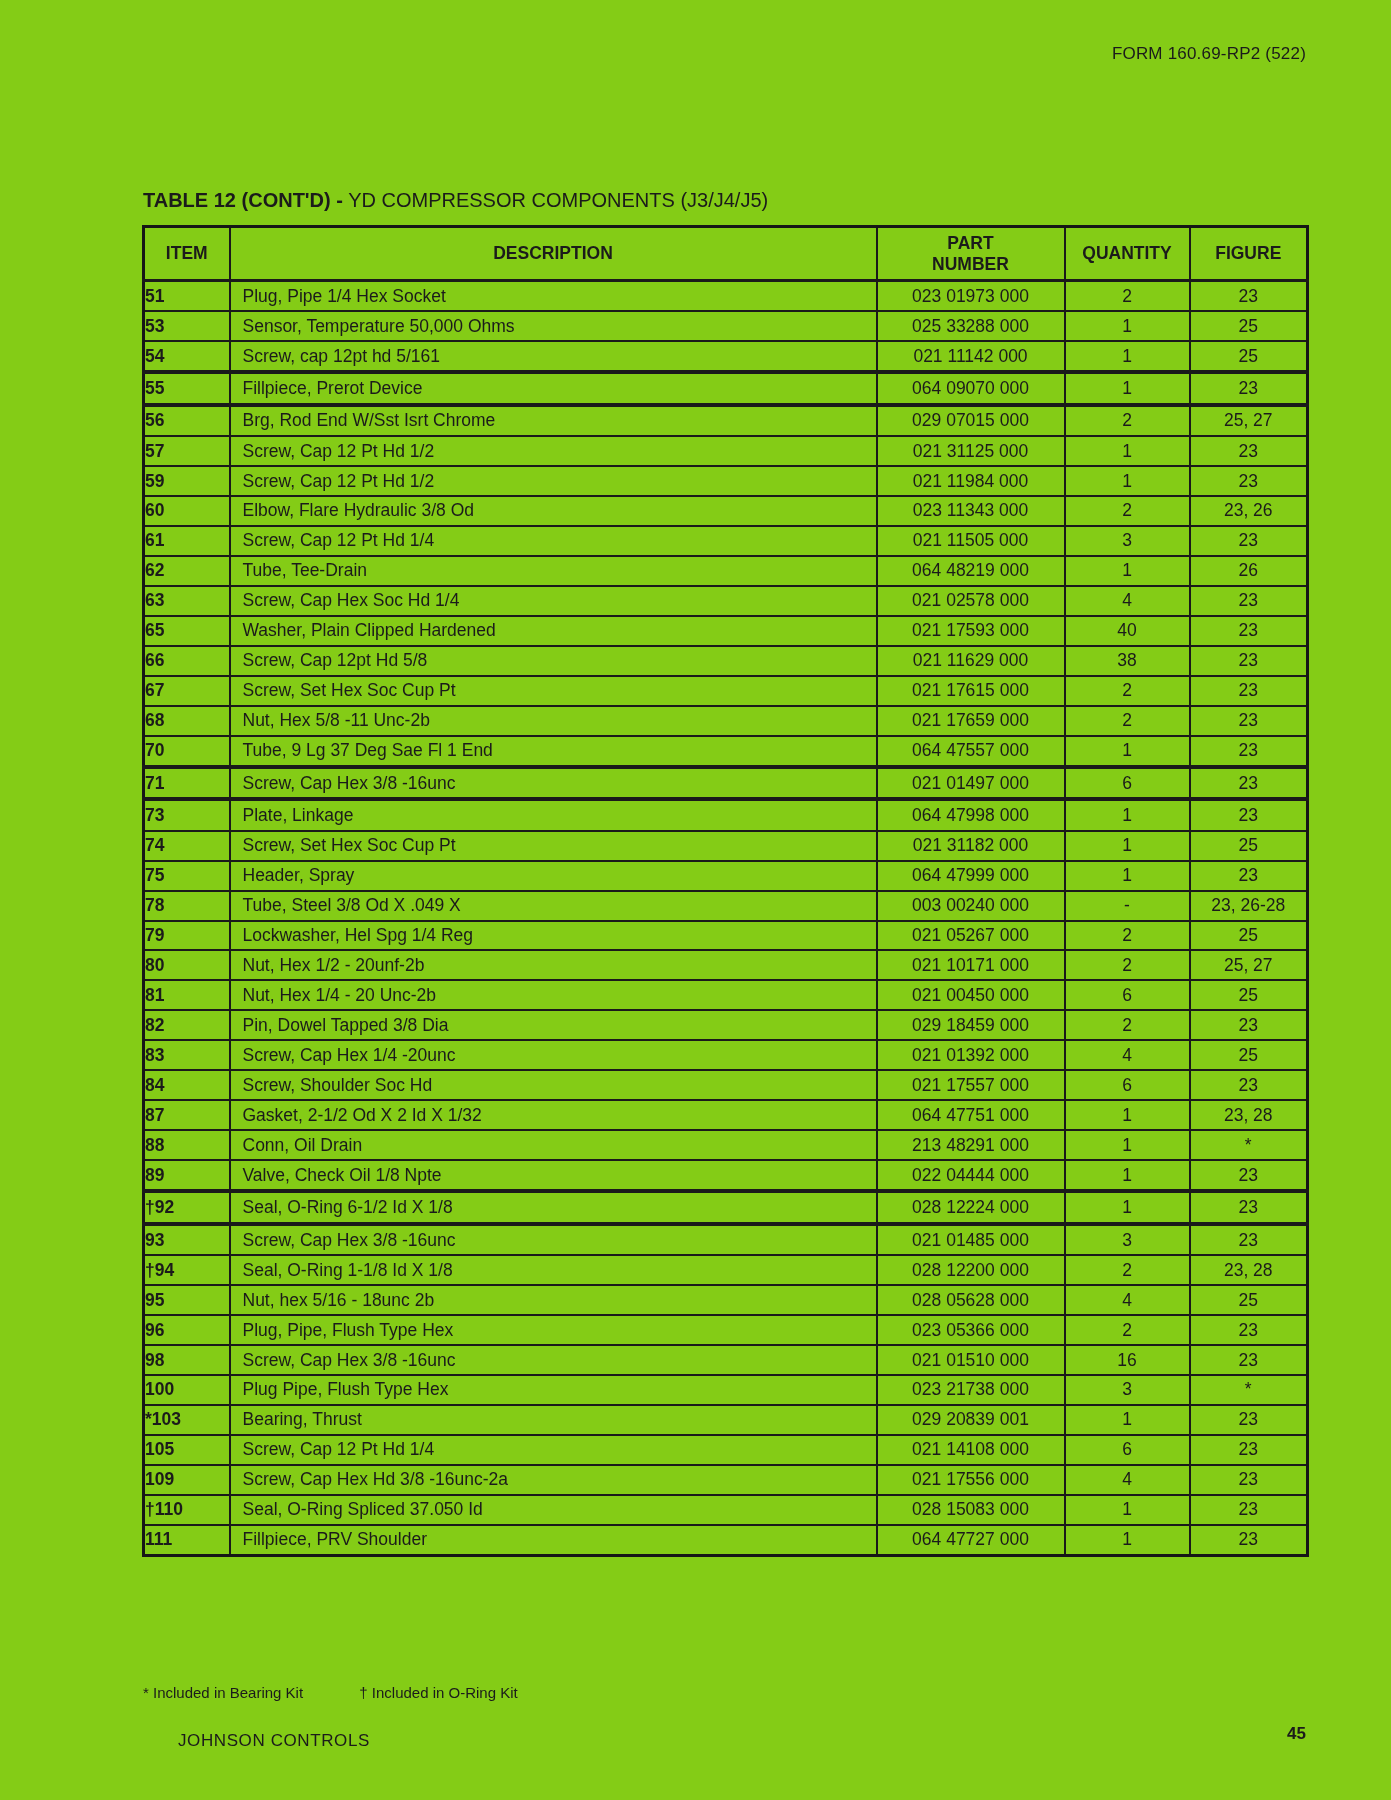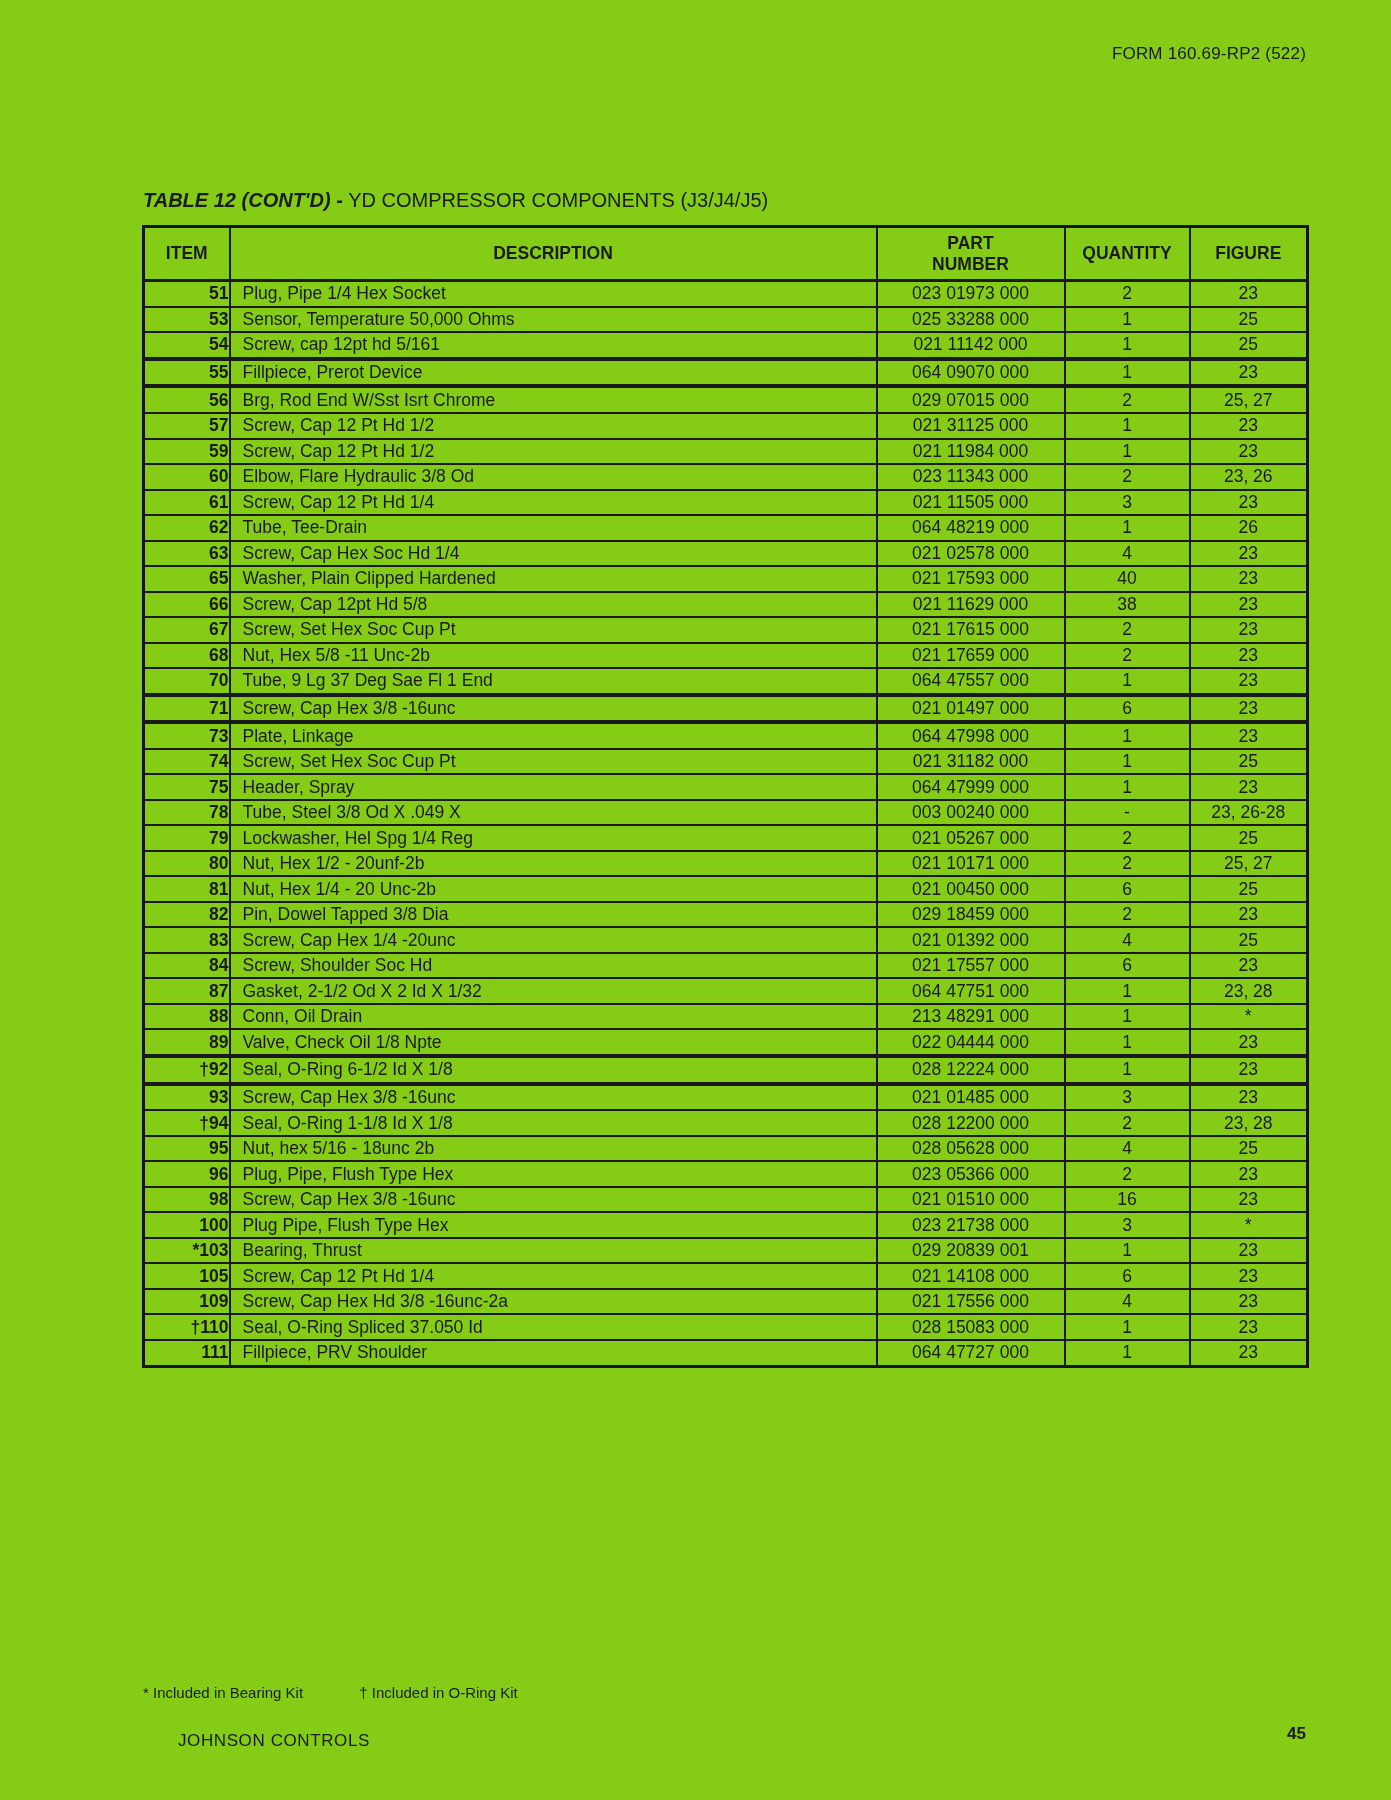--- a/index.html
+++ b/index.html
@@ -19,48 +19,48 @@
     font-size: 17px;
     letter-spacing: 0.2px;
   }
   .doc-title {
     position: absolute;
     top: 189px;
     left: 143px;
     font-size: 20px;
     white-space: nowrap;
   }
-  .doc-title .t-bold { font-weight: bold; font-style: italic; }
+  .doc-title .t-bold { font-weight: bold; }
   table.parts-table {
     position: absolute;
     top: 225px;
     left: 142px;
     width: 1164px;
-    height: 1143px;
+    height: 1332px;
     border-collapse: collapse;
     table-layout: fixed;
     font-size: 17.5px;
     border: 3px solid #161616;
   }
   .parts-table th, .parts-table td {
     border: 2px solid #1a1a1a;
     overflow: hidden;
     white-space: nowrap;
     vertical-align: middle;
     padding: 0;
   }
   .parts-table thead tr { height: 54px; }
   .parts-table thead th {
     font-weight: bold;
     text-align: center;
     font-size: 17.5px;
     border-bottom-width: 3px;
     line-height: 1.2;
   }
-  td.c-item { font-weight: bold; text-align: right; }
+  td.c-item { font-weight: bold; text-align: left; }
   td.c-desc { text-align: left; padding-left: 12px; }
   td.c-part, td.c-qty, td.c-fig { text-align: center; }
   tr.sep td { border-top-width: 4px; }
   .footnotes {
     position: absolute;
     top: 1684px;
     left: 143px;
     font-size: 15px;
   }
   .footnotes .fn2 { margin-left: 52px; }

